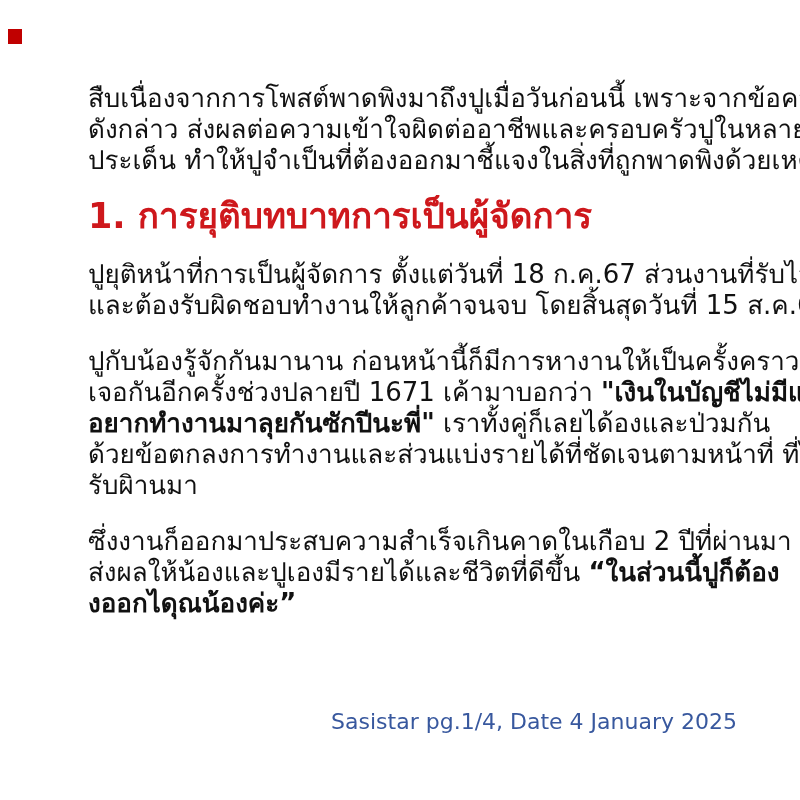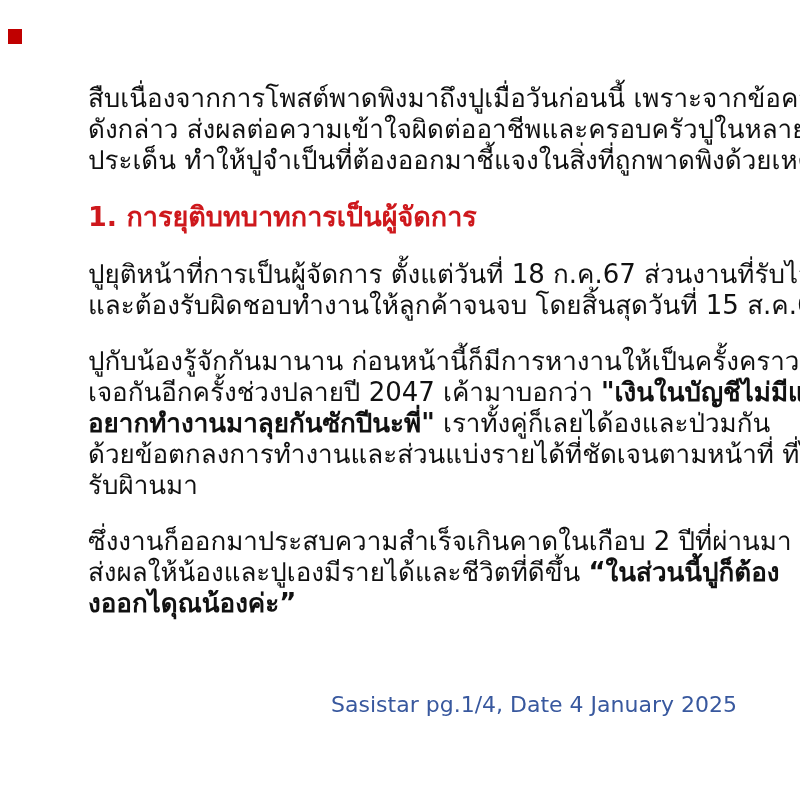--- a/index.html
+++ b/index.html
@@ -28,29 +28,29 @@
   }
   .para { margin: 0 0 25px 0; }
   .line {
     white-space: nowrap;
     font-size: 26px;
     line-height: 31px;
     color: #111111;
   }
   .line .b { font-weight: bold; }
   .heading {
-    font-size: 27px;
+    font-size: 35px;
     line-height: 31px;
     font-weight: bold;
     margin: 12px 0 27px 0;
     white-space: nowrap;
   }
   .footer {
     position: absolute;
-    right: 63px; top: 691px;
+    right: 63px; top: 708px;
     font-size: 22px;
     line-height: 28px;
     white-space: nowrap;
   }
 </style>
 </head>
 <body>
 
 <div class="page">
 
@@ -66,21 +66,21 @@
 
     <div class="heading" style="color: rgb(206, 24, 28);">1. การยุติบทบาทการเป็นผู้จัดการ</div>
 
     <div class="para">
         <div class="line"><span>ปูยุติหน้าที่การเป็นผู้จัดการ ตั้งแต่วันที่ 18 ก.ค.67 ส่วนงานที่รับไว้แล้ว</span></div>
         <div class="line"><span>และต้องรับผิดชอบทำงานให้ลูกค้าจนจบ โดยสิ้นสุดวันที่ 15 ส.ค.67</span></div>
       </div>
 
     <div class="para">
         <div class="line"><span>ปูกับน้องรู้จักกันมานาน ก่อนหน้านี้ก็มีการหางานให้เป็นครั้งคราว ได้</span></div>
-        <div class="line"><span>เจอกันอีกครั้งช่วงปลายปี 2047 เค้ามาบอกว่า </span><span class="b">"เงินในบัญชีไม่มีแล้ว</span></div>
+        <div class="line"><span>เจอกันอีกครั้งช่วงปลายปี 1671 เค้ามาบอกว่า </span><span class="b">"เงินในบัญชีไม่มีแล้ว</span></div>
         <div class="line"><span class="b">อยากทำงานมาลุยกันซักปีนะพี่"</span><span> เราทั้งคู่ก็เลยได้องและป่วมกัน</span></div>
         <div class="line"><span>ด้วยข้อตกลงการทำงานและส่วนแบ่งรายได้ที่ชัดเจนตามหน้าที่ ที่ได้</span></div>
         <div class="line"><span>รับผิานมา</span></div>
       </div>
 
     <div class="para">
         <div class="line"><span>ซึ่งงานก็ออกมาประสบความสำเร็จเกินคาดในเกือบ 2 ปีที่ผ่านมา</span></div>
         <div class="line"><span>ส่งผลให้น้องและปูเองมีรายได้และชีวิตที่ดีขึ้น </span><span class="b">“ในส่วนนี้ปูก็ต้อง</span></div>
         <div class="line"><span class="b">งออกไดุณน้องค่ะ”</span></div>
       </div>

